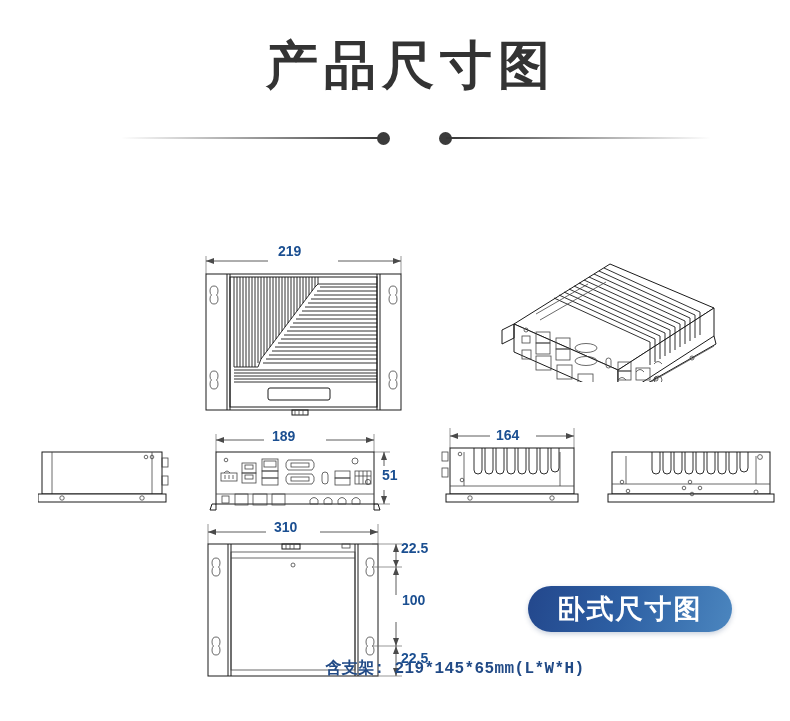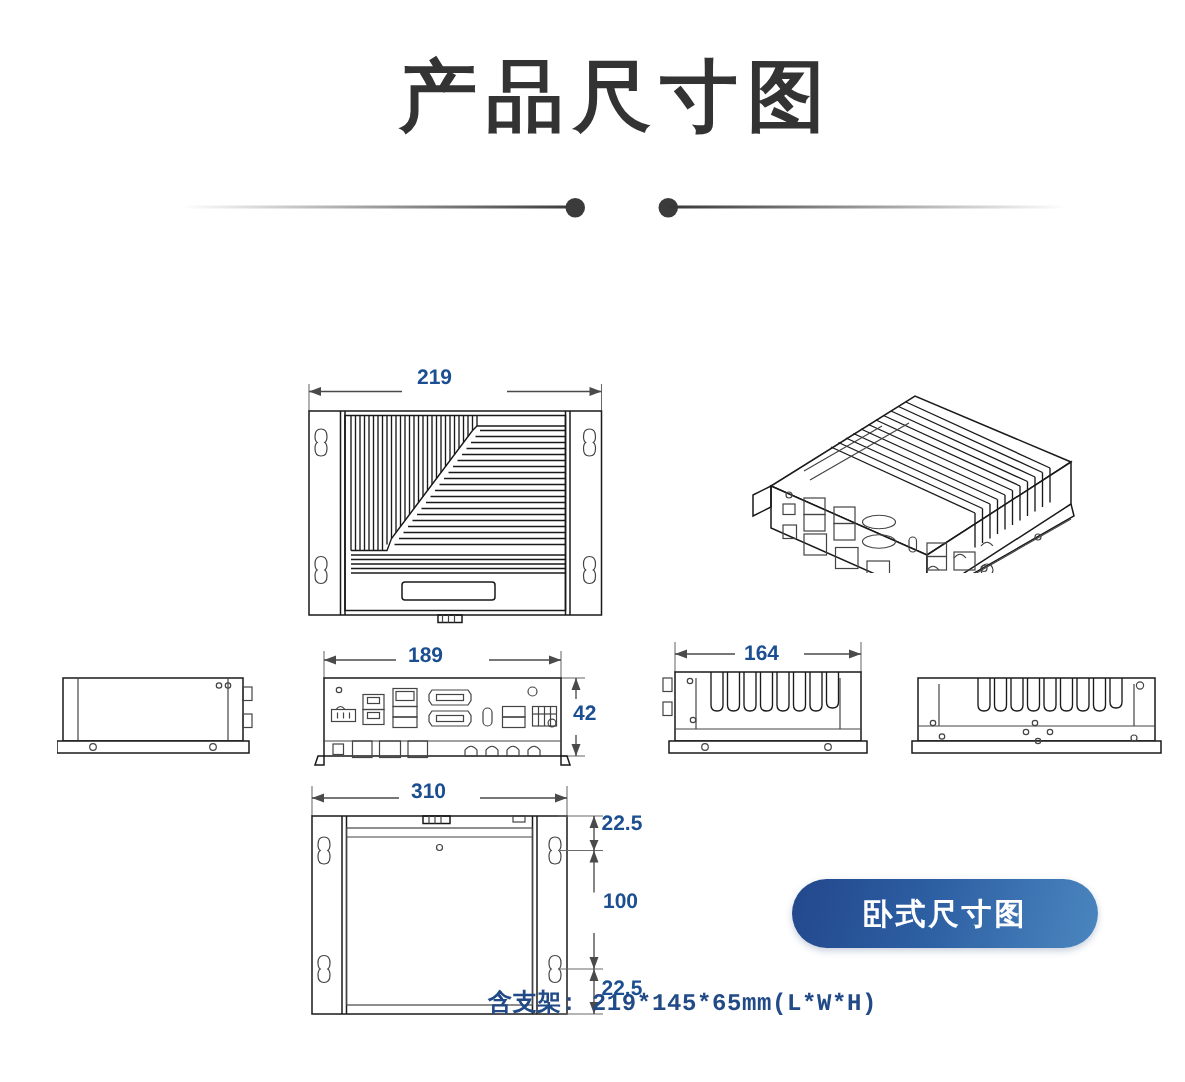--- a/index.html
+++ b/index.html
@@ -64,21 +64,21 @@
 
   
   .badge{
     position:absolute;left:512px;top:586px;
     width:204px;height:46px;border-radius:23px;
     background:linear-gradient(105deg,#23478c 0%,#2d5fa3 45%,#4b86bf 100%);
     box-shadow:0 2px 5px rgba(40,70,120,.25);
     display:flex;align-items:center;justify-content:center;
   }
   .badge span{
-    color:#ffffff;font-weight:bold;font-size:20px;letter-spacing:2px;
+    color:#ffffff;font-weight:bold;font-size:27px;letter-spacing:2px;
   }
   .caption{
     position:absolute;left:0;top:658px;width:790px;
     text-align:center;
     color:#214a86;
     font-weight:bold;
     font-size:16px;
     letter-spacing:0.4px;
     font-family:Liberation Mono, monospace;
   }
@@ -360,21 +360,21 @@
         <rect x="51" y="64" width="14" height="11"></rect>
         <rect x="70" y="64" width="13" height="11"></rect>
         <path d="M108 70 q4 -5 8 0 l0 4 l-8 0 Z"></path>
         <path d="M122 70 q4 -5 8 0 l0 4 l-8 0 Z"></path>
         <path d="M136 70 q4 -5 8 0 l0 4 l-8 0 Z"></path>
         <path d="M150 70 q4 -5 8 0 l0 4 l-8 0 Z"></path>
       </g>
     </svg>
   </div>
   <div class="dimtext" style="left:256px;top:428px;">189</div>
-  <div class="dimtext" style="left:366px;top:467px;">42</div>
+  <div class="dimtext" style="left:366px;top:467px;">51</div>
 
   <div class="view" style="left:424px;top:424px;">
     <svg width="146" height="84" viewBox="0 0 146 84">
 
       <line class="extline" x1="10" y1="4" x2="10" y2="24"></line>
       <line class="extline" x1="134" y1="4" x2="134" y2="24"></line>
       <line class="dimline" x1="10" y1="12" x2="50" y2="12"></line>
       <line class="dimline" x1="96" y1="12" x2="134" y2="12"></line>
       <path d="M10 12 L18 9 L18 15 Z" fill="#4a4a4a"></path>
       <path d="M134 12 L126 9 L126 15 Z" fill="#4a4a4a"></path>

